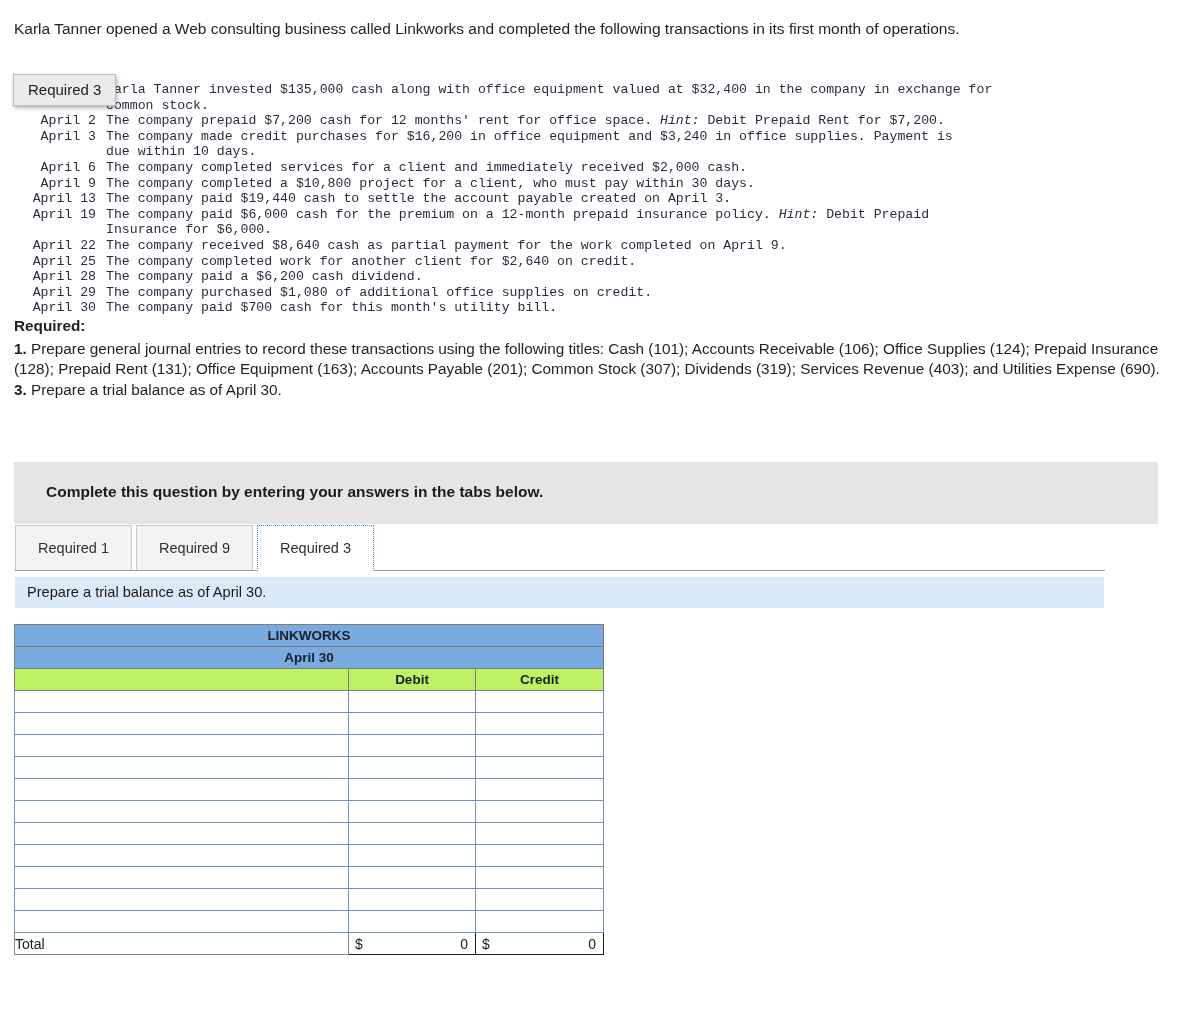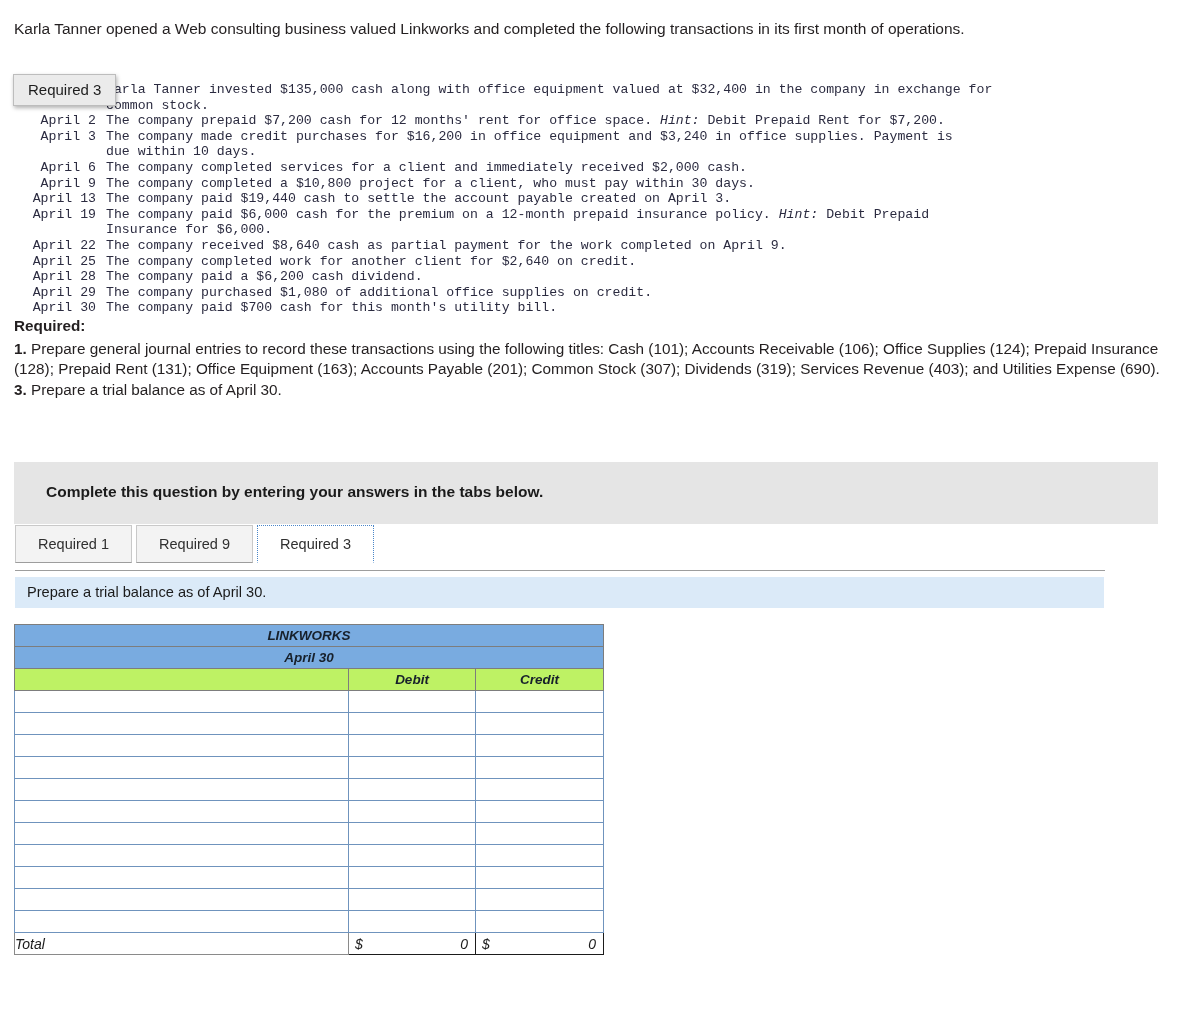--- a/index.html
+++ b/index.html
@@ -106,21 +106,21 @@
   .tabstrip {
     position: absolute;
     left: 15px;
     top: 525px;
     width: 1120px;
     height: 48px;
   }
   .tab {
     position: absolute;
     top: 0;
-    height: 38px;
+    height: 46px;
     box-sizing: border-box;
     background: #f3f3f3;
     border: 1px solid #c9c9c9;
     border-bottom: 1px solid #9d9d9d;
     font-size: 14.5px;
     color: #303030;
     display: flex;
     align-items: center;
     justify-content: center;
   }
@@ -170,21 +170,20 @@
   table.tb {
     border-collapse: collapse;
     width: 589px;
     table-layout: fixed;
   }
   table.tb td {
     border: 1px solid #7d7d7d;
     padding: 0;
     height: 22px;
     box-sizing: border-box;
-    font-style: italic;
   }
   .tb-title {
     background: #79abe0;
     text-align: center;
     font-weight: bold;
     font-size: 13.5px;
     color: #17202b;
     height: 23px;
   }
   .tb-colhead {
@@ -228,21 +227,21 @@
   }
   .total-amt .val {
     position: absolute;
     right: 7px;
     top: 3px;
   }
 </style>
 </head>
 <body>
 
-<div class="intro">Karla Tanner opened a Web consulting business valued Linkworks and completed the following transactions in its first month of operations.</div>
+<div class="intro">Karla Tanner opened a Web consulting business called Linkworks and completed the following transactions in its first month of operations.</div>
 
 <div class="txn-block" id="txn-list"><span class="txn-row"><span class="txn-date">April 1</span><span class="txn-text">Karla Tanner invested $135,000 cash along with office equipment valued at $32,400 in the company in exchange for</span></span><span class="txn-cont">common stock.</span><span class="txn-row"><span class="txn-date">April 2</span><span class="txn-text">The company prepaid $7,200 cash for 12 months' rent for office space. </span><span class="hint">Hint:</span><span> Debit Prepaid Rent for $7,200.</span></span><span class="txn-row"><span class="txn-date">April 3</span><span class="txn-text">The company made credit purchases for $16,200 in office equipment and $3,240 in office supplies. Payment is</span></span><span class="txn-cont">due within 10 days.</span><span class="txn-row"><span class="txn-date">April 6</span><span class="txn-text">The company completed services for a client and immediately received $2,000 cash.</span></span><span class="txn-row"><span class="txn-date">April 9</span><span class="txn-text">The company completed a $10,800 project for a client, who must pay within 30 days.</span></span><span class="txn-row"><span class="txn-date">April 13</span><span class="txn-text">The company paid $19,440 cash to settle the account payable created on April 3.</span></span><span class="txn-row"><span class="txn-date">April 19</span><span class="txn-text">The company paid $6,000 cash for the premium on a 12-month prepaid insurance policy. </span><span class="hint">Hint:</span><span> Debit Prepaid</span></span><span class="txn-cont">Insurance for $6,000.</span><span class="txn-row"><span class="txn-date">April 22</span><span class="txn-text">The company received $8,640 cash as partial payment for the work completed on April 9.</span></span><span class="txn-row"><span class="txn-date">April 25</span><span class="txn-text">The company completed work for another client for $2,640 on credit.</span></span><span class="txn-row"><span class="txn-date">April 28</span><span class="txn-text">The company paid a $6,200 cash dividend.</span></span><span class="txn-row"><span class="txn-date">April 29</span><span class="txn-text">The company purchased $1,080 of additional office supplies on credit.</span></span><span class="txn-row"><span class="txn-date">April 30</span><span class="txn-text">The company paid $700 cash for this month's utility bill.</span></span></div>
 
 <div class="tooltip">Required 3</div>
 
 <div class="required">
   <span class="req-head">Required:</span>
   <span class="req-item"><b>1.</b><span> Prepare general journal entries to record these transactions using the following titles: Cash (101); Accounts Receivable (106); Office Supplies (124); Prepaid Insurance (128); Prepaid Rent (131); Office Equipment (163); Accounts Payable (201); Common Stock (307); Dividends (319); Services Revenue (403); and Utilities Expense (690).</span></span>
   <span class="req-item"><b>3.</b><span> Prepare a trial balance as of April 30.</span></span>
 </div>

